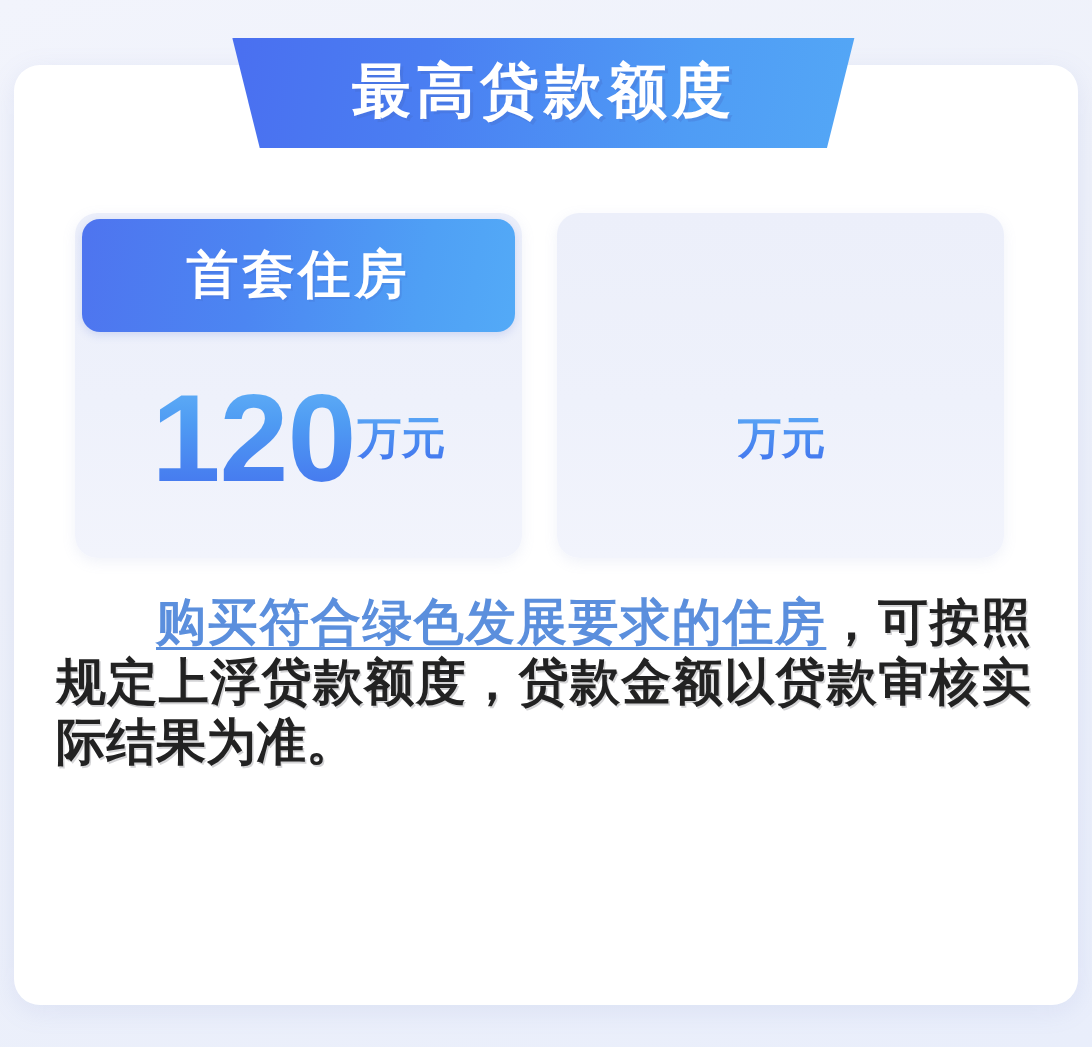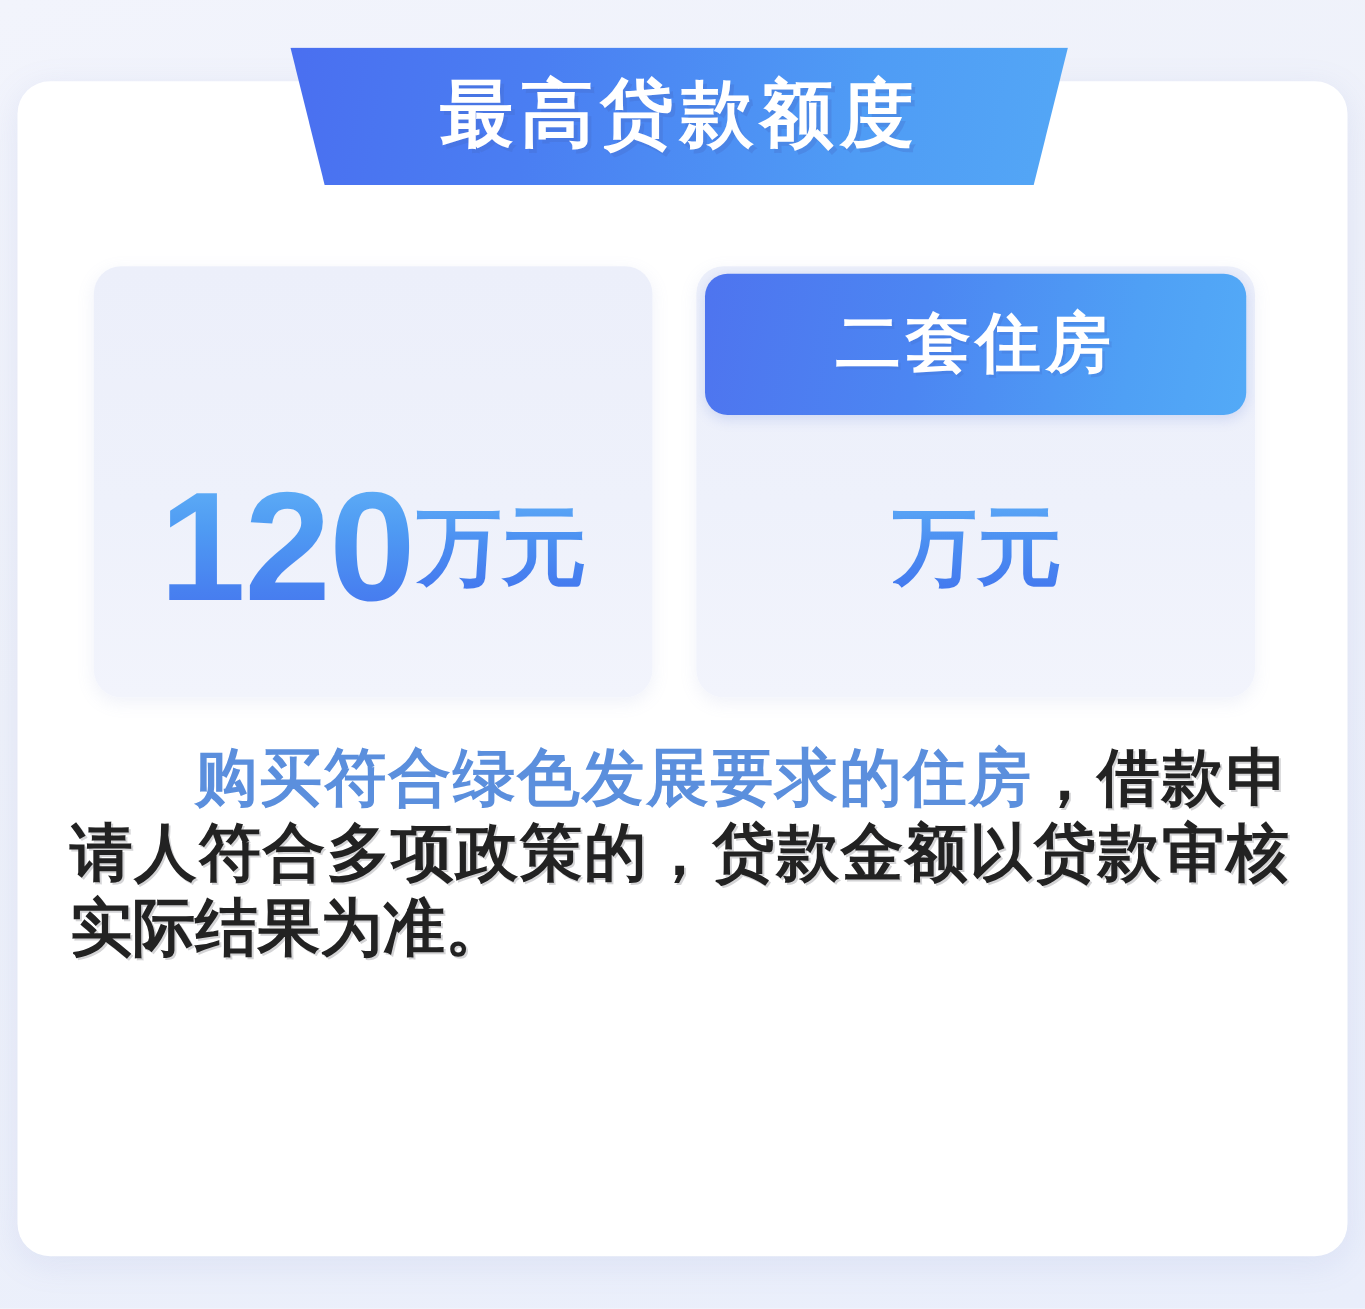--- a/index.html
+++ b/index.html
@@ -116,21 +116,21 @@
     font-size: 124px;
     font-weight: 700;
     line-height: 1;
     letter-spacing: -1px;
     background: linear-gradient(180deg, #62b2f7 0%, #4f9bf3 38%, #4472ee 100%);
     -webkit-background-clip: text;
     background-clip: text;
     color: transparent;
   }
   .amount-unit {
-    font-size: 68px;
+    font-size: 44px;
     font-weight: 700;
     line-height: 1;
     margin-left: 2px;
     letter-spacing: 0px;
     background: linear-gradient(180deg, #5aa6f6 0%, #4b8ef1 45%, #4479ef 100%);
     -webkit-background-clip: text;
     background-clip: text;
     color: transparent;
   }
 
@@ -148,50 +148,51 @@
     letter-spacing: 0px;
     text-shadow: 1.5px 1.5px 0 rgba(160,160,165,0.45);
   }
   .para {
     margin: 0 0 40px 0;
     text-indent: 100px;
   }
   .para:last-child { margin-bottom: 0; }
   .hl-link {
     color: #5b8fdd;
+    text-decoration: underline;
     text-underline-offset: 8px;
     text-decoration-thickness: 3px;
     text-shadow: none;
   }
 </style>
 </head>
 <body>
 
 <div class="page-card"></div>
 
 <div class="banner-wrap">
   <div class="banner-shape"></div>
   <div class="banner-text">最高贷款额度</div>
 </div>
 
 <div class="cards-row">
 
   <div class="amount-card">
+    <div class="amount-card-header">
+      <span>首套住房</span>
+    </div>
     <div class="amount-value">
       <span class="amount-number">120</span>
       <span class="amount-unit">万元</span>
     </div>
   </div>
 
   <div class="amount-card">
-    <div class="amount-card-header">
-      <span>二套住房</span>
-    </div>
     <div class="amount-value">
       <span class="amount-unit">万元</span>
     </div>
   </div>
 
 </div>
 
 <div class="body-text">
-  <p class="para"><span class="hl-link">购买符合绿色发展要求的住房</span><span>，借款申请人符合多项政策的，贷款金额以贷款审核实际结果为准。</span></p>
+  <p class="para"><span class="hl-link">购买符合绿色发展要求的住房</span><span>，可按照规定上浮贷款额度，贷款金额以贷款审核实际结果为准。</span></p>
 </div>
 
 </body></html>

